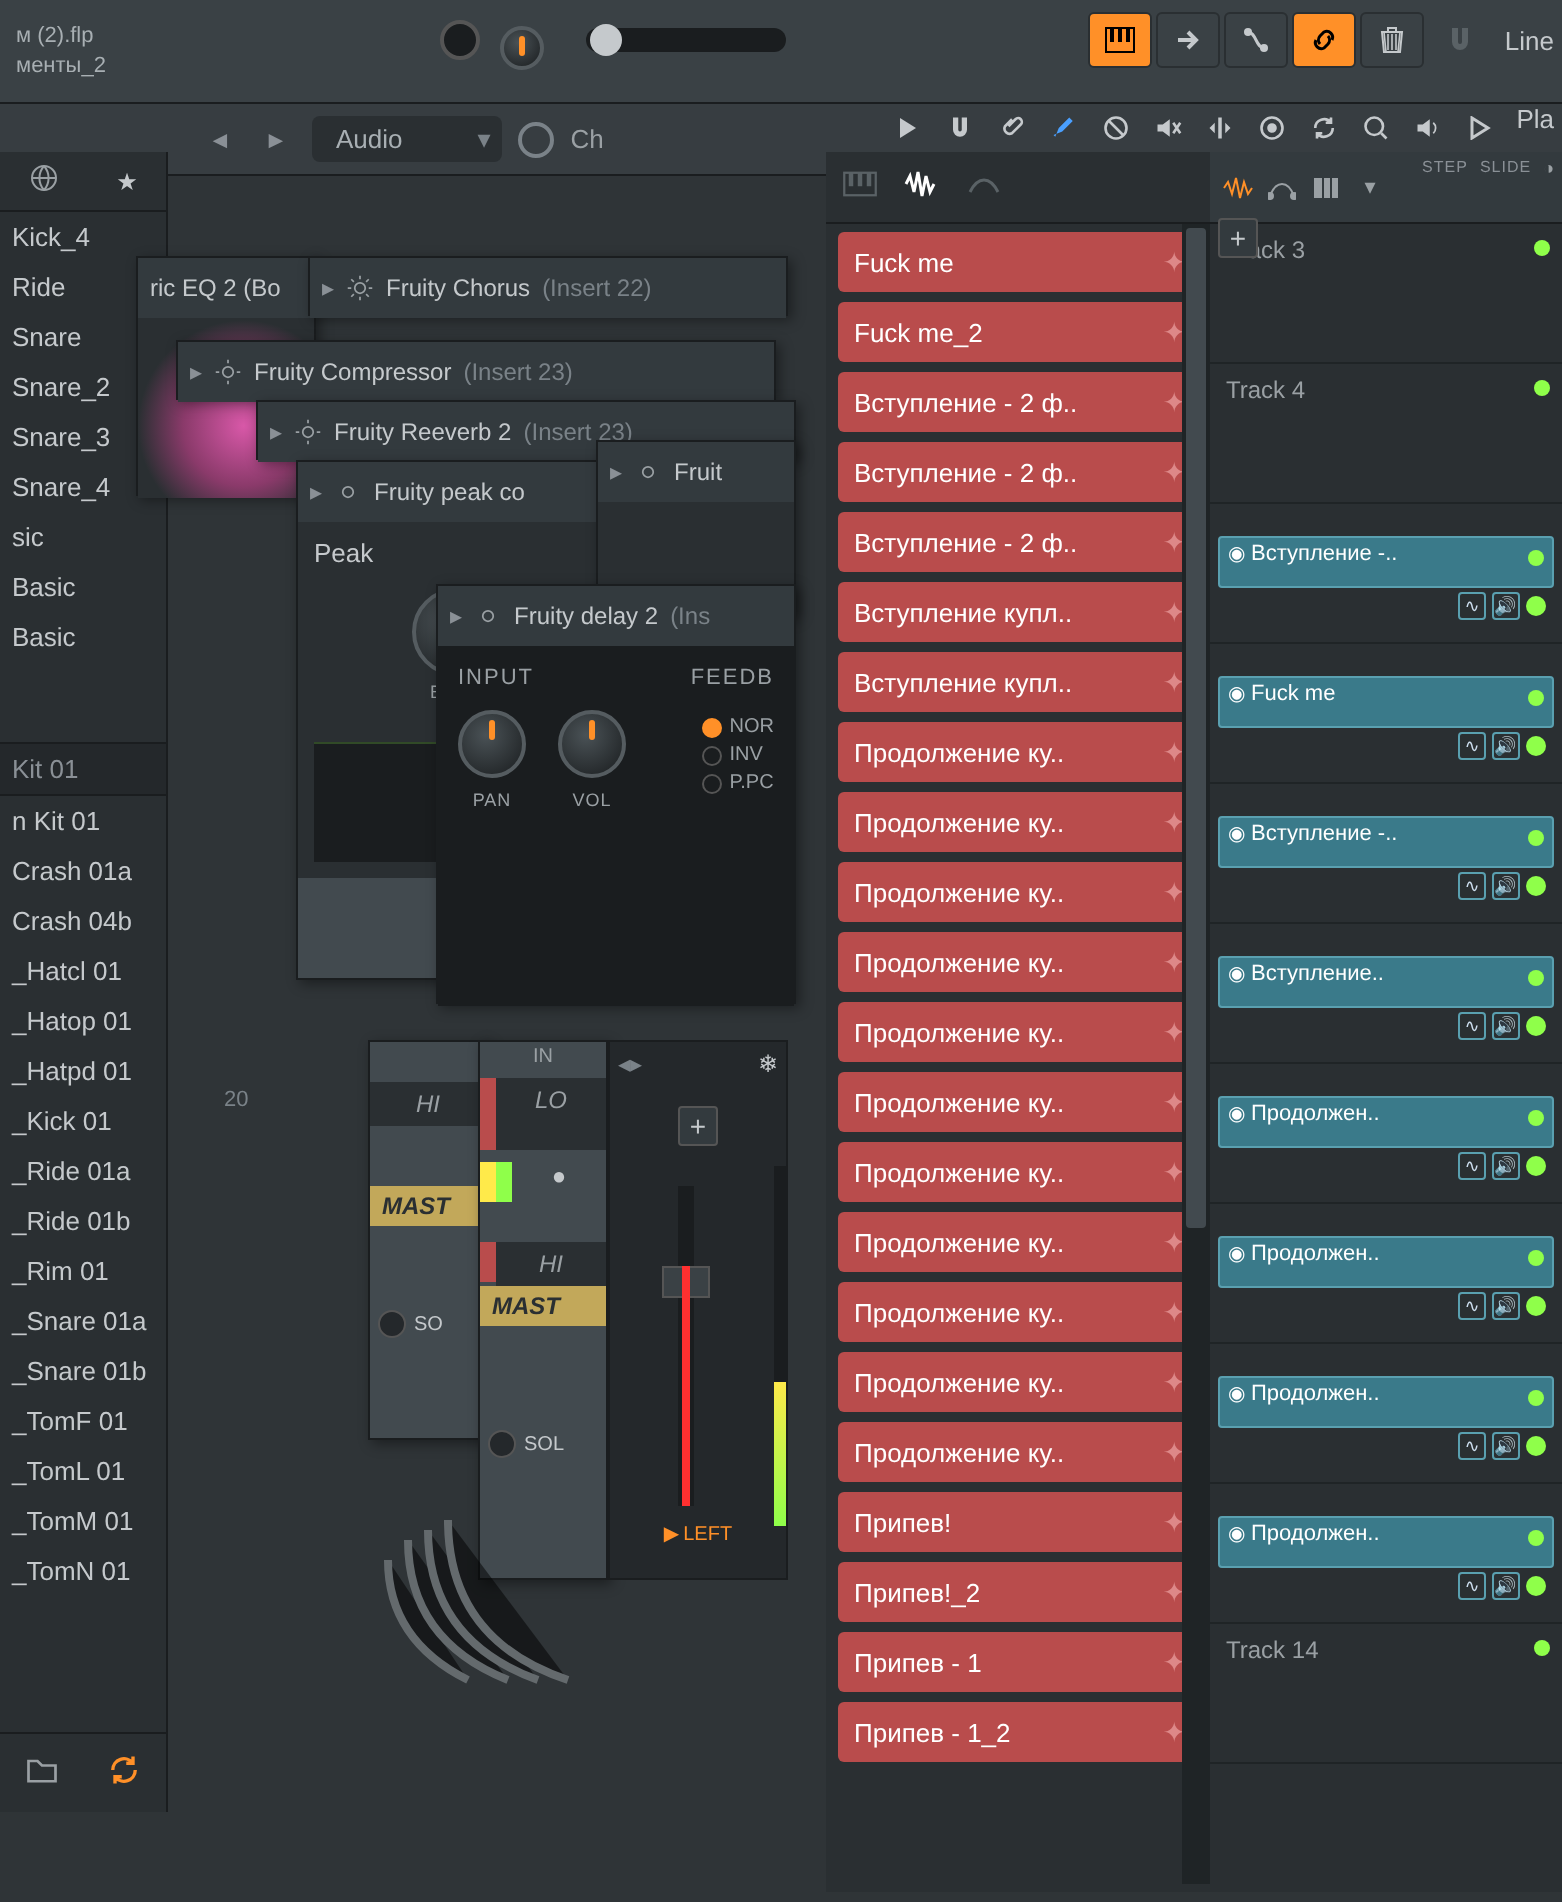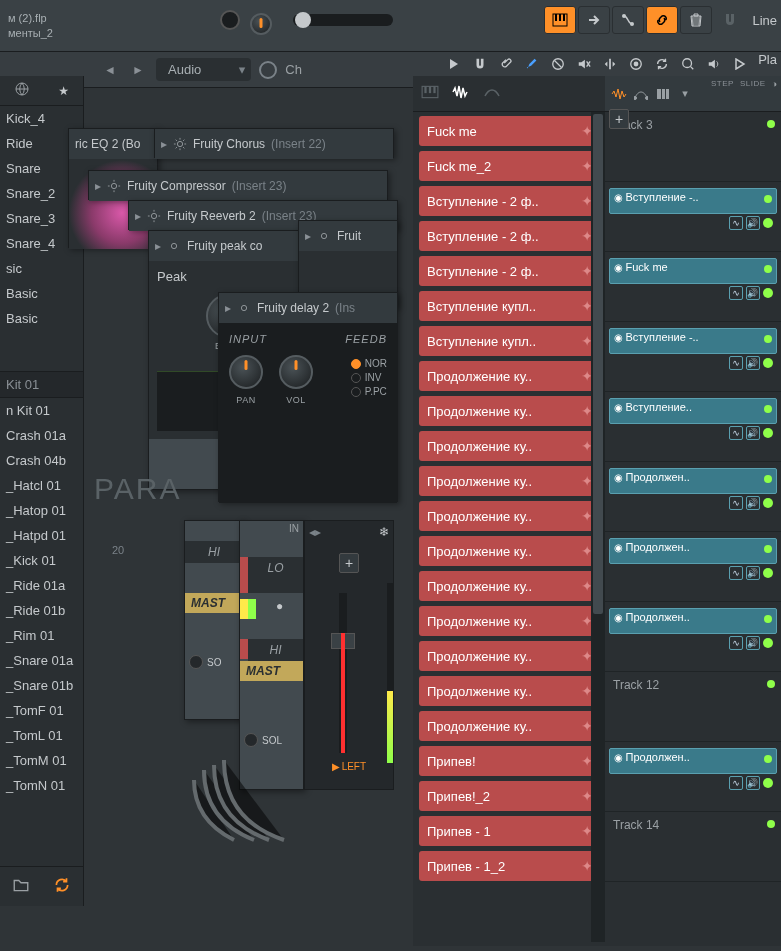--- a/index.html
+++ b/index.html
@@ -32,21 +32,21 @@
 .pt-gear{width:14px;height:14px}
 .insert{color:#7a8288}
 
 .peak-panel{background:#2a2f32;padding:8px;font-size:11px;color:#9aa0a4}
 .peak-label{font-size:13px;color:#c5c9cc;margin-bottom:6px}
 .knob{width:34px;height:34px;border-radius:50%;background:radial-gradient(circle at 40% 35%,#4a5256,#1a1d1f);border:2px solid #555c60;position:relative;display:inline-block}
 .knob::after{content:'';position:absolute;width:3px;height:10px;background:#ff9028;top:3px;left:50%;transform:translateX(-50%);border-radius:2px}
 .knob-lbl{font-size:9px;color:#9aa0a4;text-align:center;margin-top:3px;letter-spacing:0.5px}
 
 .delay-panel{background:#1a1d1f;padding:10px;position:relative}
-.dp-section{font-size:11px;color:#9aa0a4;letter-spacing:1px;font-style:italic}
+.dp-section{font-size:11px;color:#9aa0a4;letter-spacing:1px;}
 .radio-row{display:flex;align-items:center;gap:4px;font-size:10px;color:#9aa0a4;margin:3px 0}
 .radio-dot{width:10px;height:10px;border-radius:50%;border:1px solid #555}
 .radio-dot.on{background:#ff9028;border-color:#ff9028}
 
 .mixer-area{position:absolute;left:84px;top:500px;width:330px;height:400px}
 .mixer-ch{position:absolute;background:#424a4f;border:1px solid #1a1d1f;box-shadow:2px 2px 6px rgba(0,0,0,0.4)}
 .hi-lbl{background:#2a2f32;color:#9aa0a4;font-size:12px;font-style:italic;padding:4px 8px;text-align:center}
 .mast-lbl{background:#c2a85a;color:#2a2f32;font-size:12px;font-style:italic;font-weight:bold;padding:3px 6px}
 .solo-btn{display:flex;align-items:center;gap:4px;padding:2px 4px}
 .solo-circ{width:14px;height:14px;border-radius:50%;background:#24282b;border:1px solid #555}
@@ -70,21 +70,21 @@
 
 .playlist{position:absolute;left:605px;top:76px;width:176px;height:870px;background:#2a2f32}
 .pl-head{height:36px;background:#333a3e;display:flex;align-items:center;border-bottom:1px solid #1a1d1f;position:relative}
 .pl-tools{display:flex;gap:2px;padding:0 4px}
 .pl-tool{width:20px;height:20px;display:flex;align-items:center;justify-content:center;font-size:11px}
 .pl-tool.active{color:#ff9028}
 .pl-step{font-size:8px;color:#8a9096;letter-spacing:0.5px}
 .pl-body{position:relative;height:830px}
 .track-row{height:70px;border-bottom:1px solid #1f2426;position:relative;padding:4px 4px 0 4px}
 .track-lbl{font-size:12px;color:#9aa0a4;padding:2px 4px}
-.clip{background:#3a7a8a;border:1px solid #5aa0b0;border-radius:2px;color:#fff;font-size:11px;padding:2px 4px;margin-top:2px;white-space:nowrap;overflow:hidden;position:relative;height:26px}
+.clip{background:#3a7a8a;border:1px solid #5aa0b0;border-radius:2px;color:#fff;font-size:11px;padding:2px 4px;margin-top:12px;white-space:nowrap;overflow:hidden;position:relative;height:26px}
 .clip-dot{width:8px;height:8px;border-radius:50%;background:#8fff4a;position:absolute;right:4px;top:6px}
 .track-dot{width:8px;height:8px;border-radius:50%;background:#8fff4a;position:absolute;right:6px;top:8px}
 
 .hslider{width:100px;height:12px;background:#1a1d1f;border-radius:6px;position:relative;margin:0 8px}
 .hslider-th{width:16px;height:16px;border-radius:50%;background:#c5c9cc;position:absolute;top:-2px;left:2px}
 .plus-box{width:20px;height:20px;background:#333a3e;border:1px solid #555;display:flex;align-items:center;justify-content:center;border-radius:2px;font-size:14px}
 </style>
 </head>
 <body>
 
@@ -377,37 +377,36 @@
               <div class="radio-dot"></div>
               <span>P.PC</span>
             </div>
         </div>
       </div>
     </div>
   </div>
 </div>
 
 <div class="mixer-area">
-  <div style="position:absolute;left:10px;top:-28px;font-size:30px;color:#5a6266;font-weight:300;letter-spacing:2px">PARA</div>
   <div style="position:absolute;left:28px;top:44px;font-size:11px;color:#7a8288">20</div>
 
   <div class="mixer-ch" style="left:100px;top:20px;width:60px;height:200px">
     <div style="height:20px;background:#424a4f"></div>
     <div class="hi-lbl">HI</div>
     <div style="height:30px"></div>
     <div class="mast-lbl">MAST</div>
     <div style="height:40px"></div>
     <div class="solo-btn">
         <div class="solo-circ"></div>
         <span style="font-size:10px">SO</span>
       </div>
   </div>
 
   <div class="mixer-ch" style="left:155px;top:20px;width:65px;height:270px">
-    <div style="height:36px;text-align:right;padding:2px 4px;font-size:10px;color:#9aa0a4">IN</div>
+    <div style="height:18px;text-align:center;padding:2px 4px;font-size:10px;color:#9aa0a4">IN</div>
     <div style="display:flex">
       <div style="width:8px;height:36px;background:#b94c4c"></div>
       <div class="hi-lbl" style="flex:1">LO</div>
     </div>
     <div style="height:6px"></div>
     <div style="display:flex">
       <div style="width:8px;height:20px;background:#ffea4a"></div>
       <div style="width:8px;height:20px;background:#8fff4a"></div>
       <div style="flex:1;text-align:center">●</div>
     </div>
@@ -597,20 +596,24 @@
         </div>
     </div>
     <div class="plus-box" style="position:absolute;left:4px;bottom:-18px;z-index:2">+</div>
   </div>
   <div class="pl-body" id="playlist-body">
       <div class="track-row">
         <div class="track-lbl">Track 3</div>
         <div class="track-dot"></div>
       </div>
       <div class="track-row">
+        <div class="track-lbl">Track 4</div>
+        <div class="track-dot"></div>
+      </div>
+      <div class="track-row">
         <div class="clip"><span style="font-size:10px">◉ </span>Вступление -..<div class="clip-dot"></div></div>
         <div style="display:flex;gap:3px;justify-content:flex-end;padding:2px 4px">
           <span class="ci" style="width:14px;height:14px;border:1px solid #5aa0b0;border-radius:2px;display:inline-flex;align-items:center;justify-content:center;font-size:9px;color:#cde">∿</span>
           <span style="width:14px;height:14px;border:1px solid #5aa0b0;border-radius:2px;display:inline-flex;align-items:center;justify-content:center;font-size:9px;color:#cde">🔊</span>
           <span style="width:10px;height:10px;border-radius:50%;background:#8fff4a;margin-top:2px"></span>
         </div>
       </div>
       <div class="track-row">
         <div class="clip"><span style="font-size:10px">◉ </span>Fuck me<div class="clip-dot"></div></div>
         <div style="display:flex;gap:3px;justify-content:flex-end;padding:2px 4px">
@@ -651,24 +654,20 @@
           <span style="width:10px;height:10px;border-radius:50%;background:#8fff4a;margin-top:2px"></span>
         </div>
       </div>
       <div class="track-row">
         <div class="clip"><span style="font-size:10px">◉ </span>Продолжен..<div class="clip-dot"></div></div>
         <div style="display:flex;gap:3px;justify-content:flex-end;padding:2px 4px">
           <span class="ci" style="width:14px;height:14px;border:1px solid #5aa0b0;border-radius:2px;display:inline-flex;align-items:center;justify-content:center;font-size:9px;color:#cde">∿</span>
           <span style="width:14px;height:14px;border:1px solid #5aa0b0;border-radius:2px;display:inline-flex;align-items:center;justify-content:center;font-size:9px;color:#cde">🔊</span>
           <span style="width:10px;height:10px;border-radius:50%;background:#8fff4a;margin-top:2px"></span>
         </div>
-      </div>
-      <div class="track-row">
-        <div class="track-lbl">Track 12</div>
-        <div class="track-dot"></div>
       </div>
       <div class="track-row">
         <div class="clip"><span style="font-size:10px">◉ </span>Продолжен..<div class="clip-dot"></div></div>
         <div style="display:flex;gap:3px;justify-content:flex-end;padding:2px 4px">
           <span class="ci" style="width:14px;height:14px;border:1px solid #5aa0b0;border-radius:2px;display:inline-flex;align-items:center;justify-content:center;font-size:9px;color:#cde">∿</span>
           <span style="width:14px;height:14px;border:1px solid #5aa0b0;border-radius:2px;display:inline-flex;align-items:center;justify-content:center;font-size:9px;color:#cde">🔊</span>
           <span style="width:10px;height:10px;border-radius:50%;background:#8fff4a;margin-top:2px"></span>
         </div>
       </div>
       <div class="track-row">

